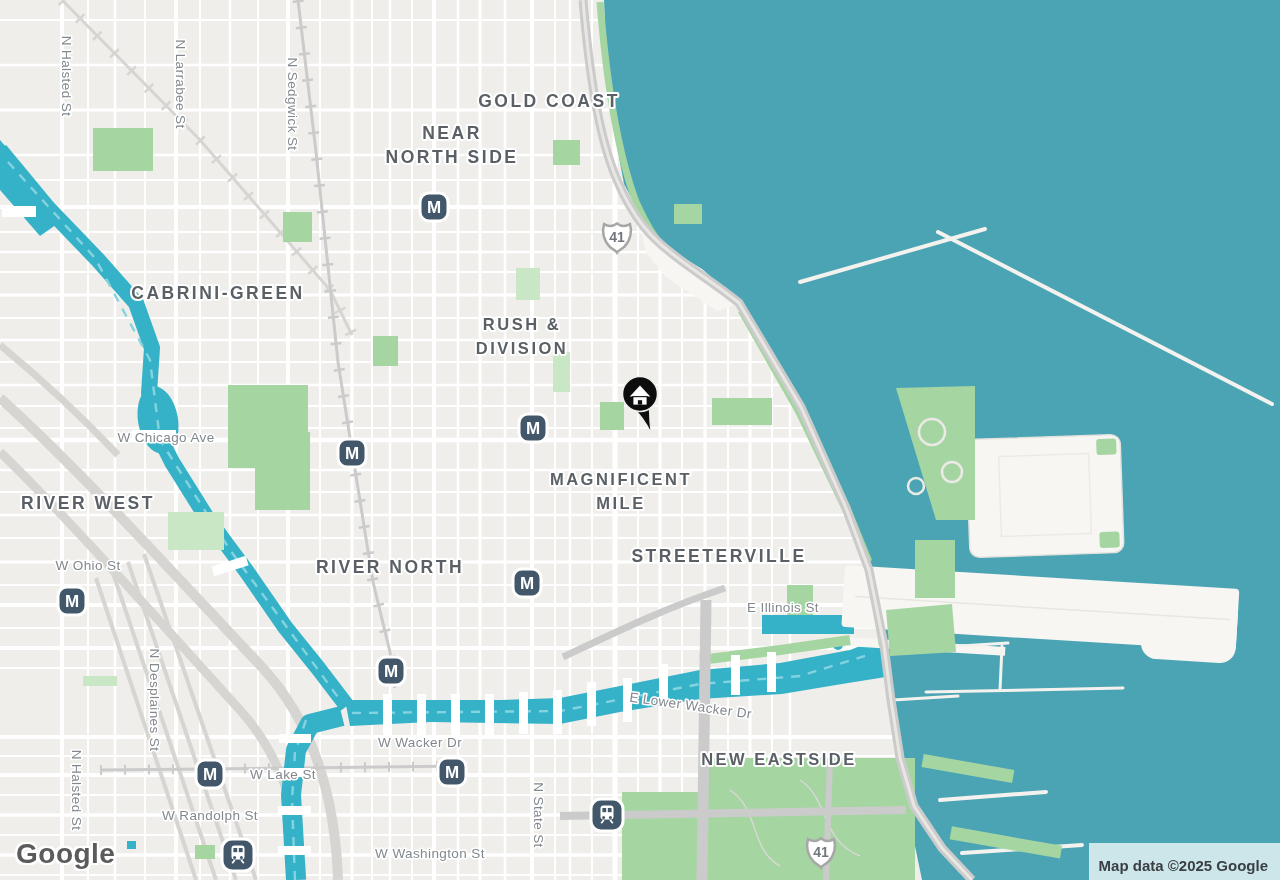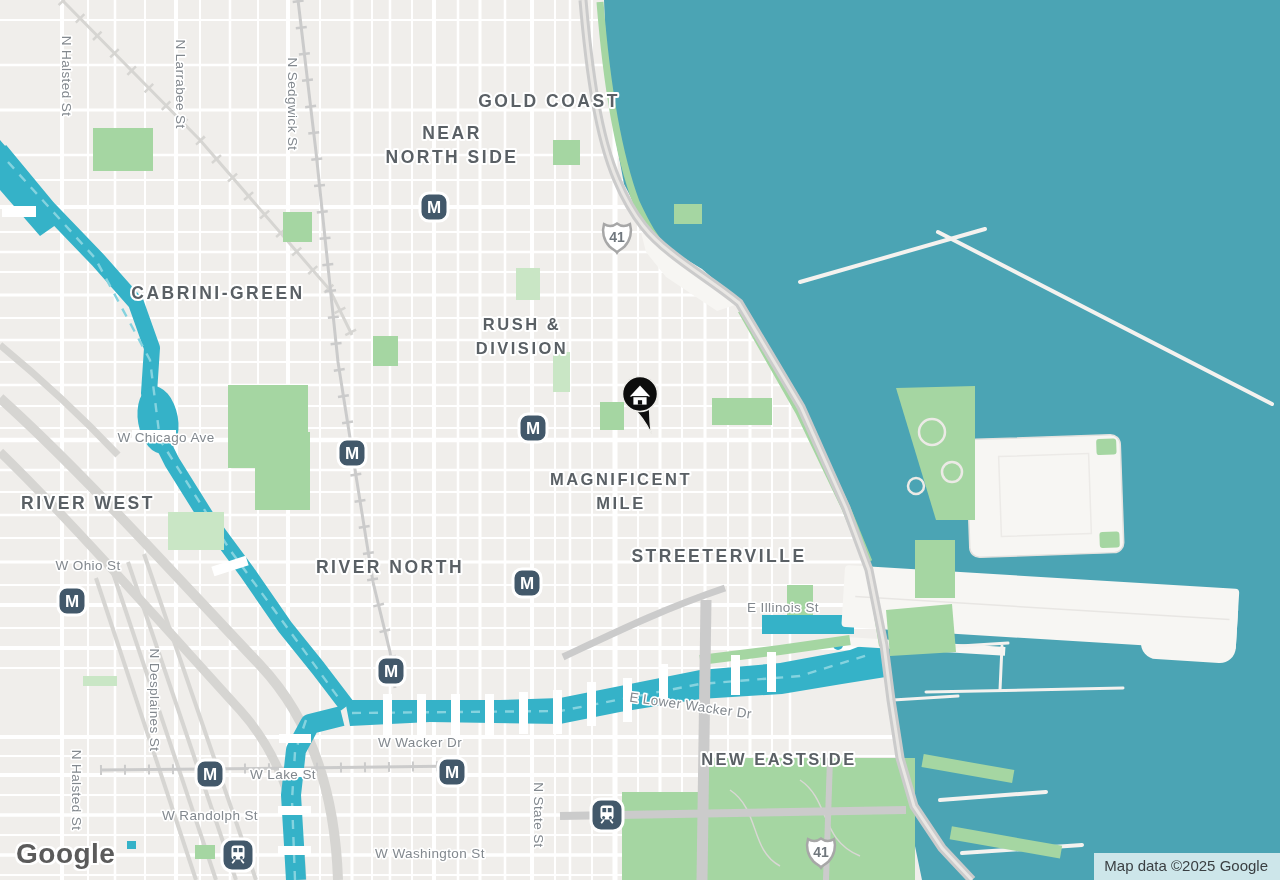--- a/index.html
+++ b/index.html
@@ -31,21 +31,21 @@
   .grd2{stroke:#d6d5d2;fill:none;}
   .google-logo{
     position:absolute;left:16px;bottom:10px;font-size:28px;font-weight:bold;
     color:var(--logo,#5b5b5b);letter-spacing:.5px;
     text-shadow:-2px -2px 0 #fff,2px -2px 0 #fff,-2px 2px 0 #fff,2px 2px 0 #fff,
                  0 -2px 0 #fff,0 2px 0 #fff,-2px 0 0 #fff,2px 0 0 #fff;
     cursor:pointer;user-select:none;
   }
   .attribution{
     position:absolute;right:0;bottom:0;background:rgba(255,255,255,.72);
-    color:var(--attr,#3a3f42);font-size:15px;padding:4px 12px 6px 10px;
+    color:var(--attr,#3a3f42);font-size:15px;padding:14px 12px 6px 10px;font-weight:bold;
   }
 </style>
 </head>
 <body>
 
 <div class="map-root">
   <svg id="mapsvg" width="1280" height="880" viewBox="0 0 1280 880" xmlns="http://www.w3.org/2000/svg">
 
     <rect class="land" x="0" y="0" width="1280" height="880"></rect>
 

